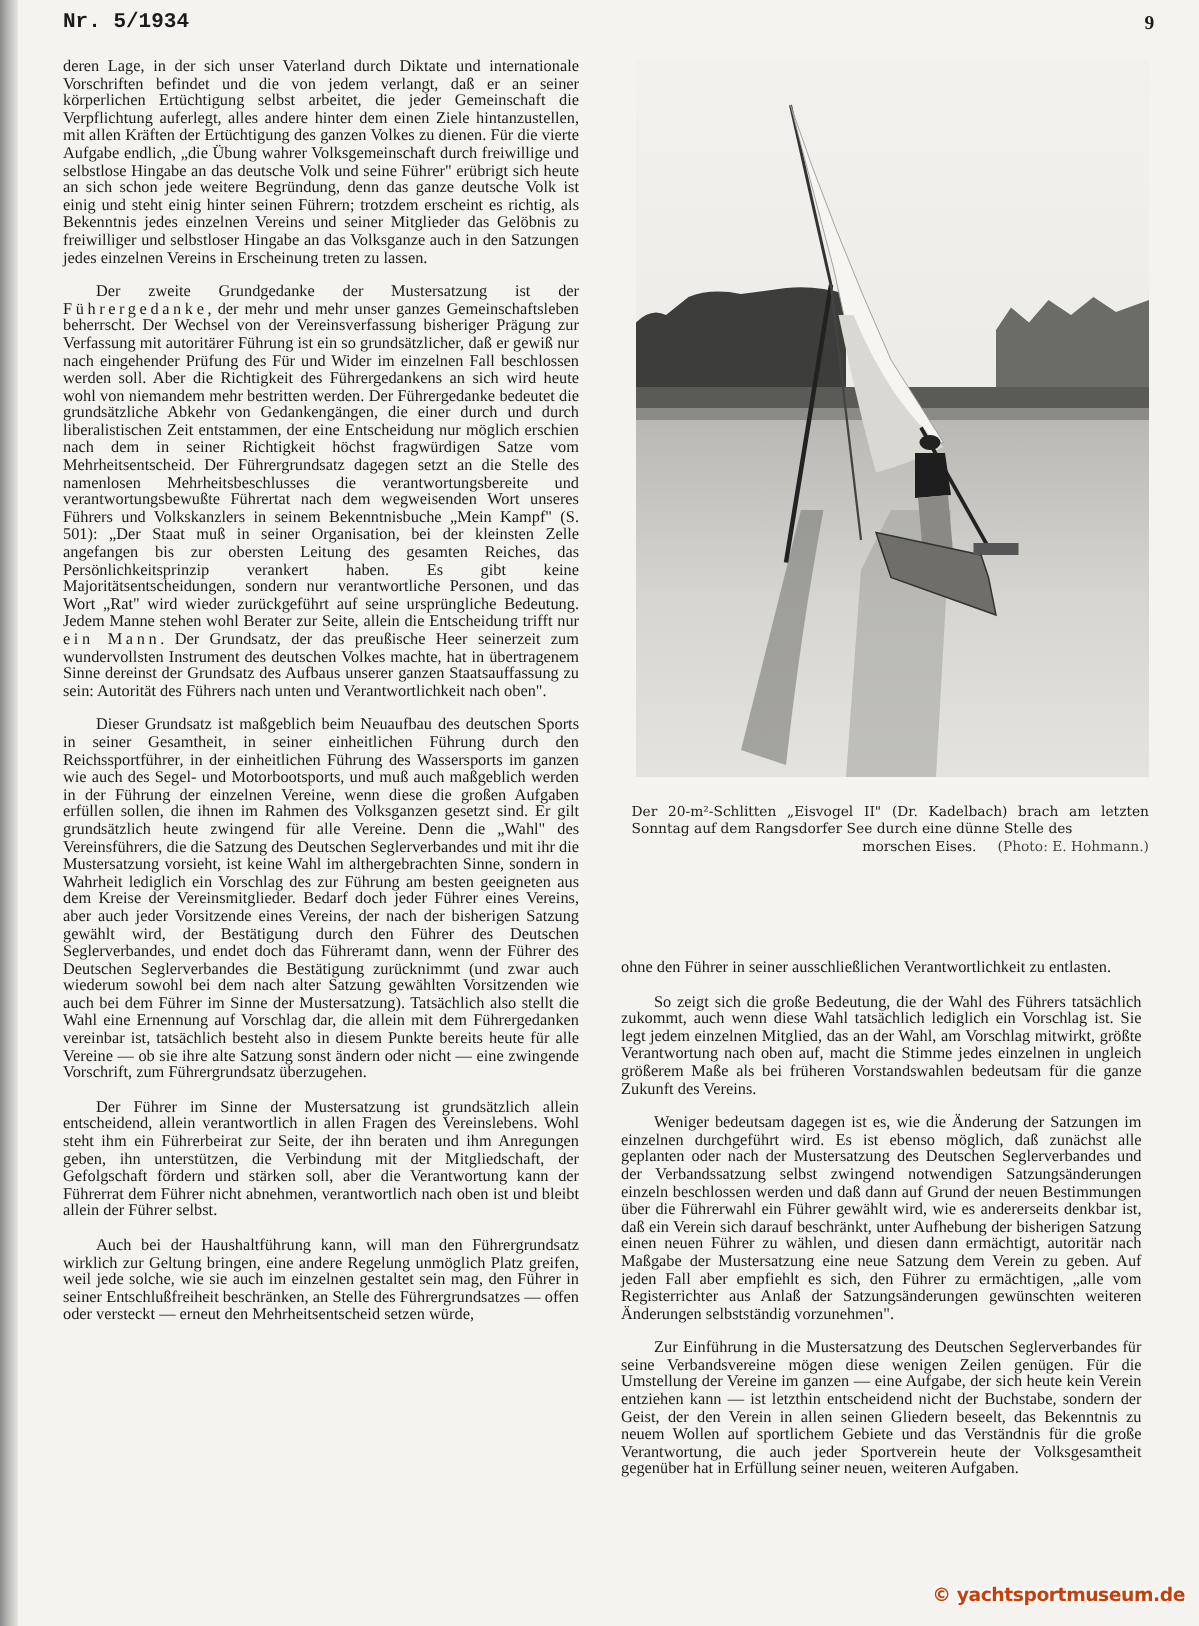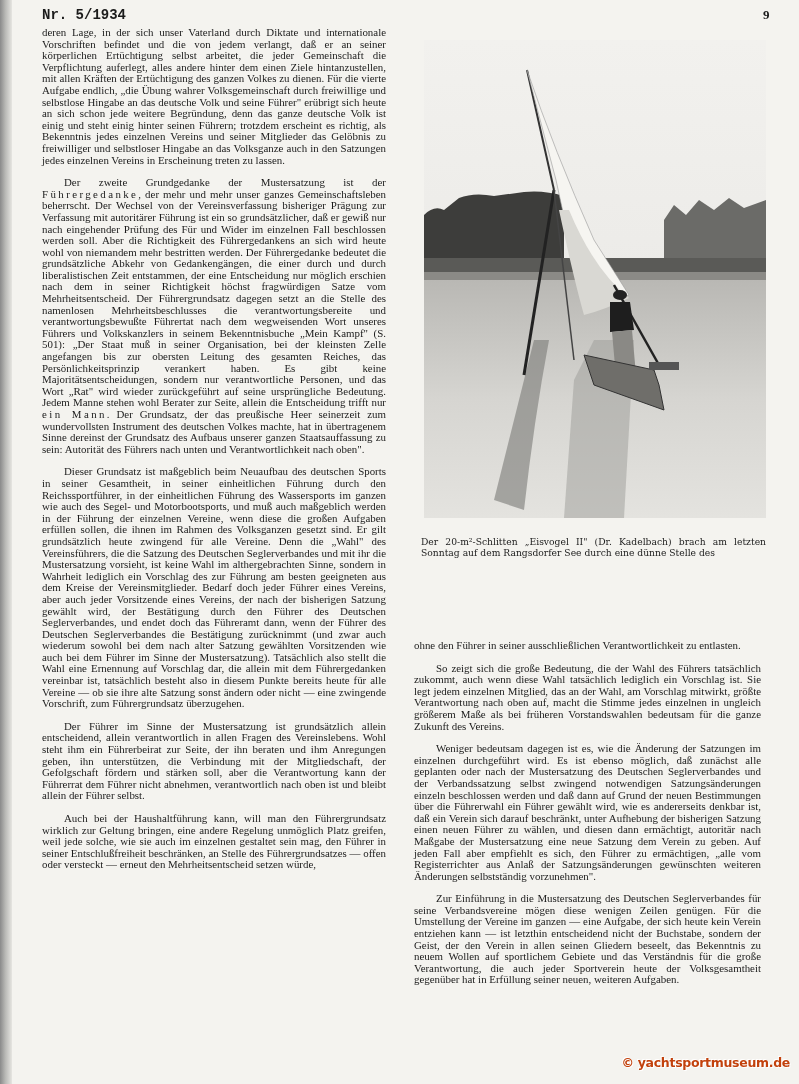--- a/index.html
+++ b/index.html
@@ -20,21 +20,21 @@
   .header-right {
     position: absolute; left: 763px; top: 7px;
     font-family: "Liberation Serif", serif; font-weight: bold; font-size: 13px;
   }
   .col {
     position: absolute;
     font-family: "Liberation Serif", serif;
     font-size: 10.9px; line-height: 11.6px;
     text-align: justify; hyphens: manual;
   }
-  .col-left { left: 42px; top: 27px; width: 344px; }
+  .col-left { left: 42px; top: 39px; width: 344px; }
   .col-right { left: 414px; top: 640px; width: 347px; }
   .col p { margin: 0 0 11px 0; text-indent: 0; }
   .col p.indent { text-indent: 22px; }
   .spaced { letter-spacing: 2.4px; }
   .photo {
     position: absolute; left: 424px; top: 40px; width: 342px; height: 478px;
     background: #e9e8e4; overflow: hidden;
   }
   .caption {
     position: absolute; left: 421px; top: 536px; width: 345px;
@@ -103,20 +103,21 @@
     <path d="M186 262 L206 262 L210 290 L186 292 Z" fill="#1e1e1e"></path>
     <path d="M188 292 L208 290 L212 335 L192 337 Z" fill="#8a8985"></path>
 
     <path d="M160 315 L230 330 L235 345 L240 370 L170 345 Z" fill="#6f6e6a" stroke="#333" stroke-width="1"></path>
     <rect x="225" y="322" width="30" height="8" fill="#555"></rect>
   </svg>
 </div>
 
 <div class="caption">
   <span>Der 20-m²-Schlitten „Eisvogel II" (Dr. Kadelbach) brach am letzten Sonntag auf dem Rangsdorfer See durch eine dünne Stelle des</span>
+  <span class="last"><span>morschen Eises.</span><span class="credit">(Photo: E. Hohmann.)</span></span>
 </div>
 
 <div class="col col-right">
   <p>ohne den Führer in seiner ausschließlichen Verantwortlichkeit zu entlasten.</p>
   <p class="indent">So zeigt sich die große Bedeutung, die der Wahl des Führers tatsächlich zukommt, auch wenn diese Wahl tatsächlich lediglich ein Vorschlag ist. Sie legt jedem einzelnen Mitglied, das an der Wahl, am Vorschlag mitwirkt, größte Verantwortung nach oben auf, macht die Stimme jedes einzelnen in ungleich größerem Maße als bei früheren Vorstandswahlen bedeutsam für die ganze Zukunft des Vereins.</p>
   <p class="indent">Weniger bedeutsam dagegen ist es, wie die Änderung der Satzungen im einzelnen durchgeführt wird. Es ist ebenso möglich, daß zunächst alle geplanten oder nach der Mustersatzung des Deutschen Seglerverbandes und der Verbandssatzung selbst zwingend notwendigen Satzungsänderungen einzeln beschlossen werden und daß dann auf Grund der neuen Bestimmungen über die Führerwahl ein Führer gewählt wird, wie es andererseits denkbar ist, daß ein Verein sich darauf beschränkt, unter Aufhebung der bisherigen Satzung einen neuen Führer zu wählen, und diesen dann ermächtigt, autoritär nach Maßgabe der Mustersatzung eine neue Satzung dem Verein zu geben. Auf jeden Fall aber empfiehlt es sich, den Führer zu ermächtigen, „alle vom Registerrichter aus Anlaß der Satzungsänderungen gewünschten weiteren Änderungen selbstständig vorzunehmen".</p>
   <p class="indent">Zur Einführung in die Mustersatzung des Deutschen Seglerverbandes für seine Verbandsvereine mögen diese wenigen Zeilen genügen. Für die Umstellung der Vereine im ganzen — eine Aufgabe, der sich heute kein Verein entziehen kann — ist letzthin entscheidend nicht der Buchstabe, sondern der Geist, der den Verein in allen seinen Gliedern beseelt, das Bekenntnis zu neuem Wollen auf sportlichem Gebiete und das Verständnis für die große Verantwortung, die auch jeder Sportverein heute der Volksgesamtheit gegenüber hat in Erfüllung seiner neuen, weiteren Aufgaben.</p>
 </div>
 
 <div class="watermark">© yachtsportmuseum.de</div>

